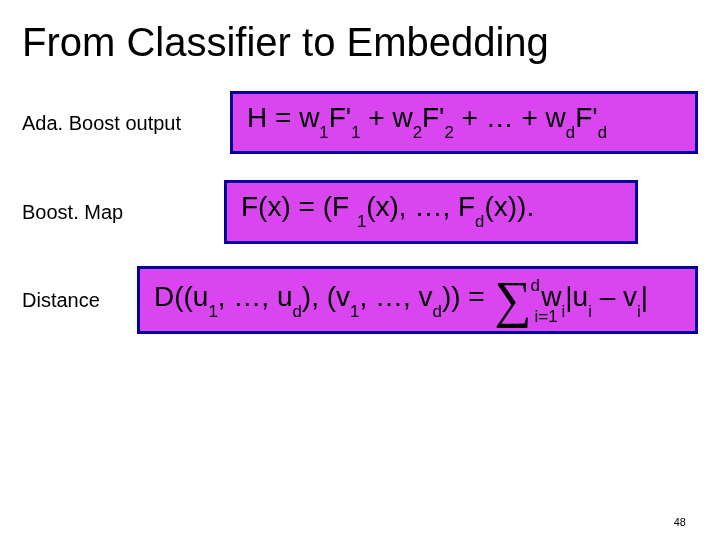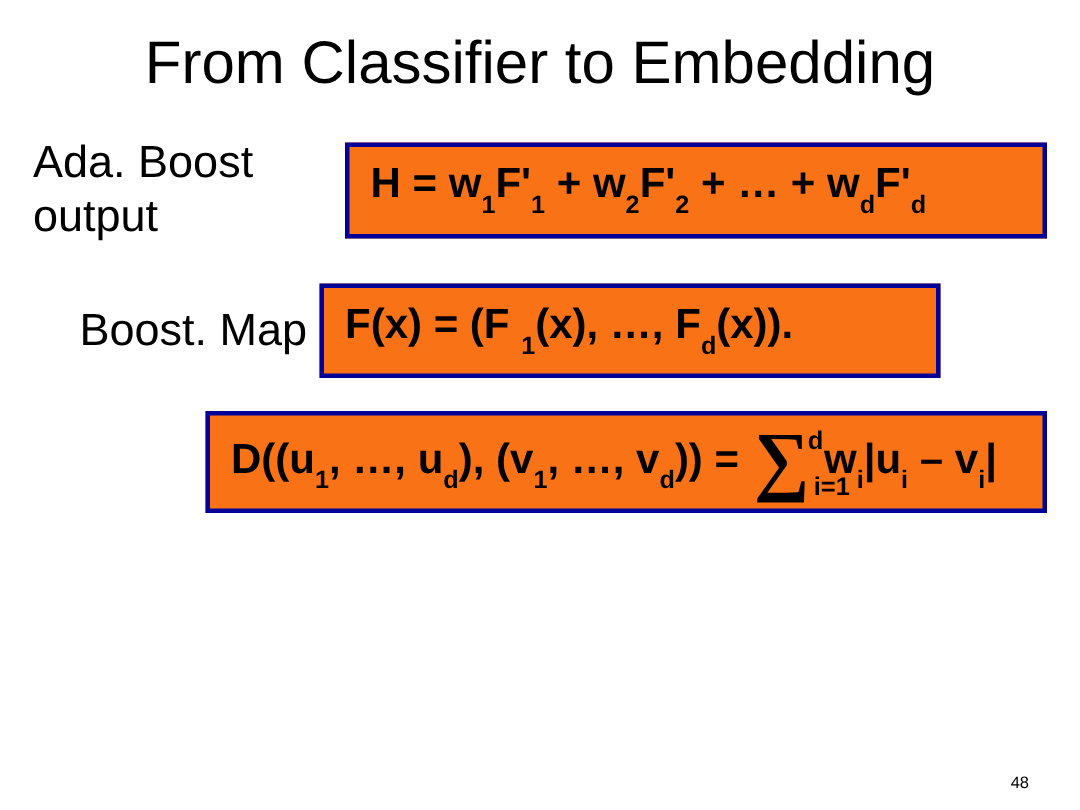--- a/index.html
+++ b/index.html
@@ -16,47 +16,46 @@
   .slide {
     width: 720px;
     height: 540px;
     position: relative;
     box-sizing: border-box;
     padding: 18px 22px;
   }
   .title {
     font-size: 40px;
     font-weight: 400;
-    text-align: center;
+    text-align: left;
     margin-top: 2px;
   }
   .row {
     display: flex;
     align-items: center;
     margin-top: 26px;
   }
   .label {
-    font-size: 30px;
+    font-size: 20px;
     line-height: 1.2;
     flex-shrink: 0;
   }
   .label.w1 { width: 208px; }
-  .label.w2 { width: 160px; margin-left: 31px; }
+  .label.w2 { width: 160px; }
   .label.w3 { width: 115px; }
   .box {
-    background: #f97316;
+    background: #d946ef;
     border: 3px solid #000099;
     font-size: 28px;
     line-height: 1;
     padding: 10px 14px 14px 14px;
     font-family: Arial, Helvetica, sans-serif;
-    font-weight: bold;
   }
   .box.b1 { width: 440px; }
-  .box.b2 { width: 380px; }
+  .box.b2 { width: 380px; margin-left: 42px; }
   .box.b3 { width: 530px; padding-top: 4px; padding-bottom: 4px; }
   .sub { font-size: 60%; vertical-align: sub; position: relative; top: 4px; }
   .sigma-wrap {
     display: inline-block;
     vertical-align: middle;
     position: relative;
     height: 54px;
     margin: 0 2px;
   }
   .sigma {
@@ -105,21 +104,21 @@
     <div class="label w2">
       <span>Boost. Map</span><br>
     </div>
     <div class="box b2">
       <span>F(x) = (F </span><span class="sub">1</span><span>(x), …, F</span><span class="sub">d</span><span>(x)).</span>
     </div>
   </div>
 
   <div class="row" style="margin-top:22px;">
     <div class="label w3">
-      <br>
+      <span>Distance</span><br>
     </div>
     <div class="box b3">
       <span style="vertical-align:middle;">
         <span>D((u</span><span class="sub">1</span><span>, …, u</span><span class="sub">d</span><span>), (v</span><span class="sub">1</span><span>, …, v</span><span class="sub">d</span><span>)) = </span>
       </span>
       <span class="sigma-wrap">
         <span class="sigma">∑</span>
         <span class="sig-top">d</span>
         <span class="sig-bot">i=1</span>
       </span>

